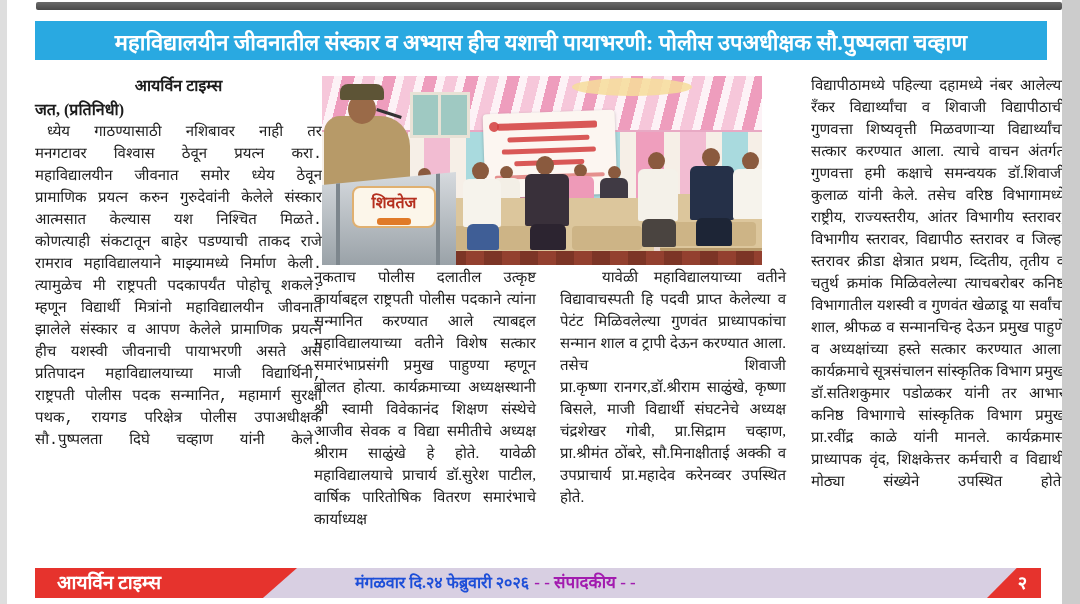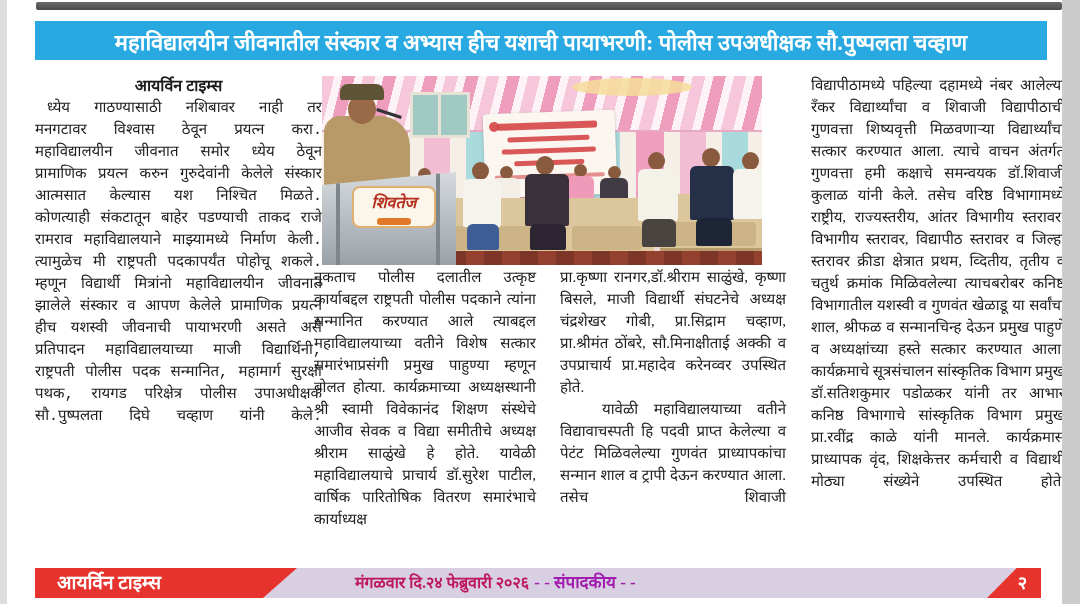--- a/index.html
+++ b/index.html
@@ -59,32 +59,32 @@
   .torso { position:absolute; border-radius:6px 6px 2px 2px; }
   .officer-body { left:2px; top:40px; width:86px; height:120px; background:#b79a68; border-radius:16px 30px 4px 4px; }
   .officer-head { left:26px; top:18px; width:28px; height:30px; background:#9a6a48; border-radius:50%; }
   .officer-cap  { left:18px; top:8px; width:44px; height:16px; background:#5d5436; border-radius:8px 8px 2px 2px; }
   .mic { left:54px; top:36px; width:26px; height:3px; background:#333; transform:rotate(18deg); }
   .podium { left:0; top:96px; width:134px; height:93px;
             background:linear-gradient(#d6dade,#9aa2a8); clip-path:polygon(0 14%, 100% 0, 100% 100%, 0 100%); }
   .podium:before { content:""; position:absolute; left:14px; top:0; width:4px; height:100%; background:#7d868d; }
   .podium:after  { content:""; position:absolute; right:16px; top:0; width:4px; height:100%; background:#7d868d; }
   .sign { left:30px; top:110px; width:84px; height:42px; background:#fcf6ea;
-          border:2px solid #e0b070; border-radius:8px; text-align:center;font-style:italic; }
+          border:2px solid #e0b070; border-radius:8px; text-align:center; }
   .sign b { color:#b5301f; font-size:16px; line-height:30px; font-weight:bold; }
   .sign u { display:block; margin:0 auto; width:34px; height:7px; background:#e07a28;
             border-radius:3px; text-decoration:none; }
 
   
   .footer-bar { left:35px; top:568px; width:1006px; height:30px; background:#d8cfe2; }
   .footer-name { left:0; top:0; width:262px; height:30px; background:#e6332d;
                  clip-path:polygon(0 0, 100% 0, 87% 100%, 0 100%);
                  color:#fff; font-weight:bold; font-size:19px; line-height:30px; padding-left:22px; }
   .footer-date { left:320px; top:0; height:30px; line-height:30px; font-weight:bold;
-                 font-size:16px; color:#be185d; }
+                 font-size:16px; color:#1d4ed8; }
   .footer-section { left:440px; top:0; width:220px; height:30px; line-height:30px;
                     text-align:center; font-weight:bold; font-size:17px; color:#a21caf; }
   .footer-page { left:952px; top:0; width:54px; height:30px; background:#e6332d;
                  clip-path:polygon(55% 0, 100% 0, 100% 100%, 0 100%);
                  color:#fff; font-weight:bold; font-size:18px; line-height:30px;
                  text-align:right; padding-right:14px; }
 </style>
 </head>
 <body>
 
@@ -92,20 +92,21 @@
 
   <div class="abs edge-left"></div>
   <div class="abs top-bar"></div>
 
   <div class="abs headline-box">
     <span>महाविद्यालयीन जीवनातील संस्कार व अभ्यास हीच यशाची पायाभरणी: पोलीस उपअधीक्षक सौ.पुष्पलता चव्हाण</span>
   </div>
 
   <div class="abs col1">
     <div class="byline news">आयर्विन टाइम्स</div>
+    <div class="dateline news">जत, (प्रतिनिधी)</div>
     <p class="news ind1 jlast">ध्येय गाठण्यासाठी नशिबावर नाही तर मनगटावर विश्वास ठेवून प्रयत्न करा. महाविद्यालयीन जीवनात समोर ध्येय ठेवून प्रामाणिक प्रयत्न करुन गुरुदेवांनी केलेले संस्कार आत्मसात केल्यास यश निश्चित मिळते. कोणत्याही संकटातून बाहेर पडण्याची ताकद राजे रामराव महाविद्यालयाने माझ्यामध्ये निर्माण केली. त्यामुळेच मी राष्ट्रपती पदकापर्यंत पोहोचू शकले. म्हणून विद्यार्थी मित्रांनो महाविद्यालयीन जीवनात झालेले संस्कार व आपण केलेले प्रामाणिक प्रयत्न हीच यशस्वी जीवनाची पायाभरणी असते असे प्रतिपादन महाविद्यालयाच्या माजी विद्यार्थिनी, राष्ट्रपती पोलीस पदक सन्मानित, महामार्ग सुरक्षा पथक, रायगड परिक्षेत्र पोलीस उपाअधीक्षक सौ.पुष्पलता दिघे चव्हाण यांनी केले.</p>
   </div>
 
   <div class="abs photo">
     <div class="abs drapes"></div>
     <div class="abs ceiling"></div>
     <div class="abs glow"></div>
     <div class="abs window"></div>
 
     <div class="abs banner">
@@ -173,22 +174,22 @@
     <div class="abs sign">
       <b>शिवतेज</b>
       <u></u>
     </div>
   </div>
 
   <div class="abs col2">
     <p class="news jlast">नुकताच पोलीस दलातील उत्कृष्ट कार्याबद्दल राष्ट्रपती पोलीस पदकाने त्यांना सन्मानित करण्यात आले त्याबद्दल महाविद्यालयाच्या वतीने विशेष सत्कार समारंभाप्रसंगी प्रमुख पाहुण्या म्हणून बोलत होत्या. कार्यक्रमाच्या अध्यक्षस्थानी श्री स्वामी विवेकानंद शिक्षण संस्थेचे आजीव सेवक व विद्या समीतीचे अध्यक्ष श्रीराम साळुंखे हे होते. यावेळी महाविद्यालयाचे प्राचार्य डॉ.सुरेश पाटील, वार्षिक पारितोषिक वितरण समारंभाचे कार्याध्यक्ष</p>
   </div>
   <div class="abs col3">
+    <p class="news ind2 jlast">यावेळी महाविद्यालयाच्या वतीने विद्यावाचस्पती हि पदवी प्राप्त केलेल्या व पेटंट मिळिवलेल्या गुणवंत प्राध्यापकांचा सन्मान शाल व ट्रापी देऊन करण्यात आला. तसेच शिवाजी</p>
     <p class="news">प्रा.कृष्णा रानगर,डॉ.श्रीराम साळुंखे, कृष्णा बिसले, माजी विद्यार्थी संघटनेचे अध्यक्ष चंद्रशेखर गोबी, प्रा.सिद्राम चव्हाण, प्रा.श्रीमंत ठोंबरे, सौ.मिनाक्षीताई अक्की व उपप्राचार्य प्रा.महादेव करेनव्वर उपस्थित होते.</p>
-    <p class="news ind2 jlast">यावेळी महाविद्यालयाच्या वतीने विद्यावाचस्पती हि पदवी प्राप्त केलेल्या व पेटंट मिळिवलेल्या गुणवंत प्राध्यापकांचा सन्मान शाल व ट्रापी देऊन करण्यात आला. तसेच शिवाजी</p>
   </div>
   <div class="abs col4">
     <p class="news jlast">विद्यापीठामध्ये पहिल्या दहामध्ये नंबर आलेल्या रँकर विद्यार्थ्यांचा व शिवाजी विद्यापीठाची गुणवत्ता शिष्यवृत्ती मिळवणाऱ्या विद्यार्थ्यांचा सत्कार करण्यात आला. त्याचे वाचन अंतर्गत गुणवत्ता हमी कक्षाचे समन्वयक डॉ.शिवाजी कुलाळ यांनी केले. तसेच वरिष्ठ विभागामध्ये राष्ट्रीय, राज्यस्तरीय, आंतर विभागीय स्तरावर, विभागीय स्तरावर, विद्यापीठ स्तरावर व जिल्हा स्तरावर क्रीडा क्षेत्रात प्रथम, व्दितीय, तृतीय व चतुर्थ क्रमांक मिळिवलेल्या त्याचबरोबर कनिष्ठ विभागातील यशस्वी व गुणवंत खेळाडू या सर्वांचा शाल, श्रीफळ व सन्मानचिन्ह देऊन प्रमुख पाहुणे व अध्यक्षांच्या हस्ते सत्कार करण्यात आला. कार्यक्रमाचे सूत्रसंचालन सांस्कृतिक विभाग प्रमुख डॉ.सतिशकुमार पडोळकर यांनी तर आभार कनिष्ठ विभागाचे सांस्कृतिक विभाग प्रमुख प्रा.रवींद्र काळे यांनी मानले. कार्यक्रमास प्राध्यापक वृंद, शिक्षकेत्तर कर्मचारी व विद्यार्थी मोठ्या संख्येने उपस्थित होते.</p>
   </div>
 
   <div class="abs footer-bar">
     <div class="abs footer-name">आयर्विन टाइम्स</div>
     <div class="abs footer-date">मंगळवार दि.२४ फेब्रुवारी २०२६</div>
     <div class="abs footer-section">- - संपादकीय - -</div>
     <div class="abs footer-page">२</div>

